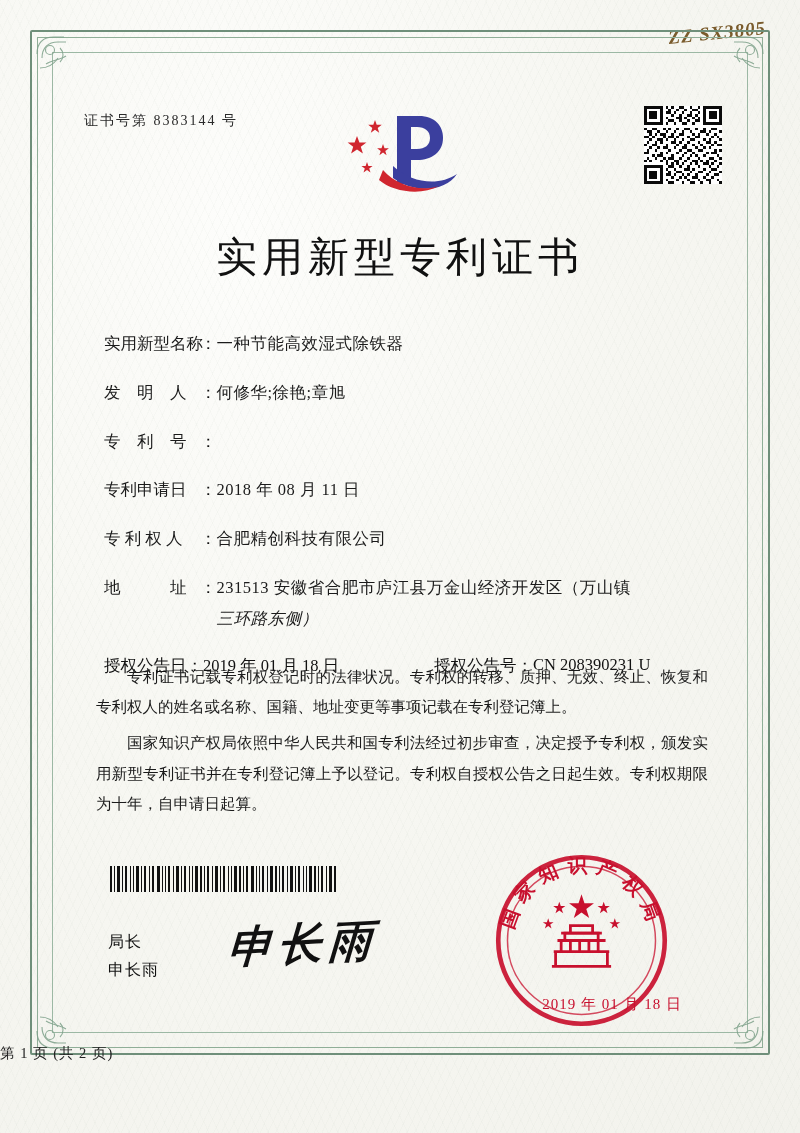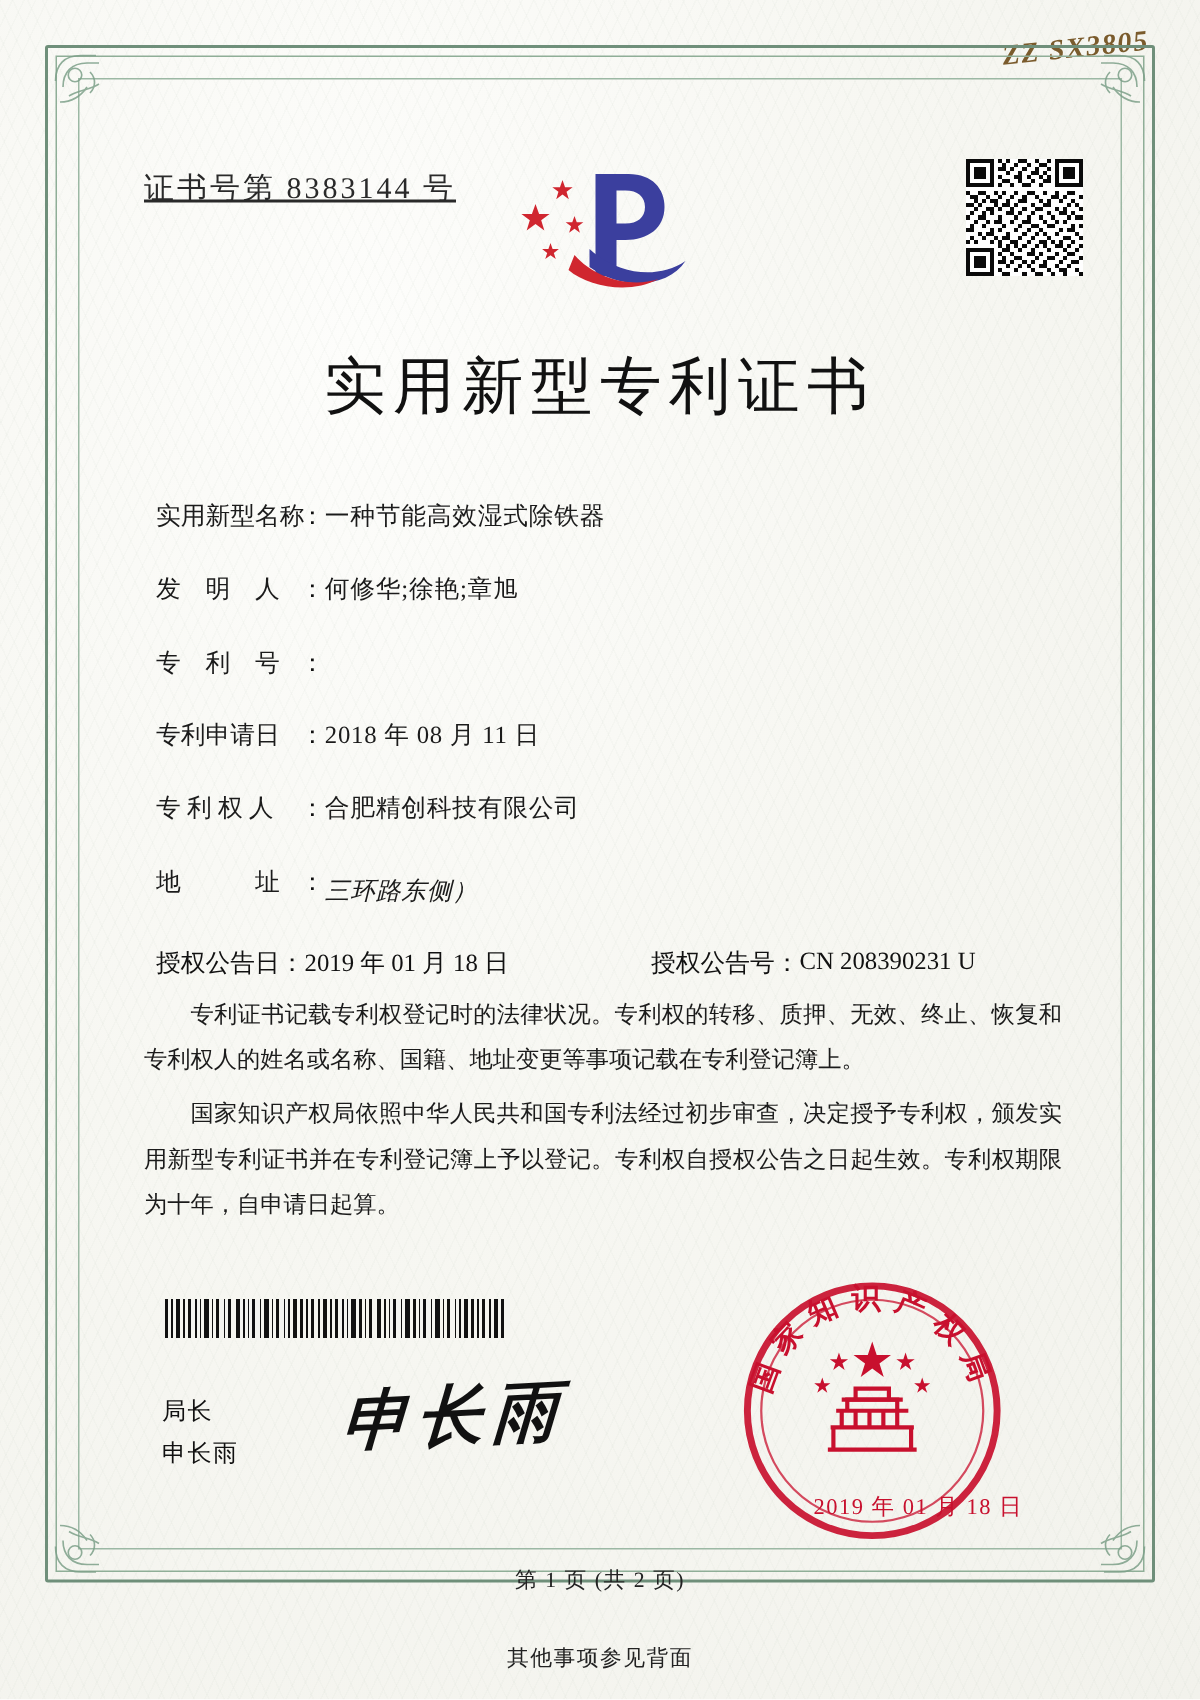--- a/index.html
+++ b/index.html
@@ -72,25 +72,24 @@
     color: #7a5b2c;
     letter-spacing: 1px;
     transform: rotate(-6deg);
     font-style: italic;
     font-weight: 700;
   }
 
   
   .cert-no {
     position: absolute;
-    left: 96px; top: 112px;
-    font-size: 20px;
+    left: 84px; top: 112px;
+    font-size: 14px;
     letter-spacing: 2px;
     color: #2a2a2a;
-    text-decoration: underline;
   }
 
   
   .logo {
     position: absolute;
     left: 50%; top: 100px;
     transform: translateX(-50%);
     width: 130px; height: 100px;
   }
   .logo svg { width: 100%; height: 100%; }
@@ -212,21 +211,20 @@
     font-size: 15px;
     color: #c8102e;
     letter-spacing: 1px;
     font-family: "Liberation Serif", serif;
   }
 
   
   .page-num {
     position: absolute;
     left: 0; right: 0; top: 1044px;
-    text-align: center;
     font-size: 14.5px;
     color: #222;
     letter-spacing: 1px;
   }
   .footnote {
     position: absolute;
     left: 0; right: 0; top: 1096px;
     text-align: center;
     font-size: 14.5px;
     color: #222;
@@ -552,20 +550,21 @@
     <div class="field-row">
       <span class="field-label">专 利 权 人</span>
       <span class="field-colon">：</span>
       <span class="field-value">合肥精创科技有限公司</span>
     </div>
 
     <div class="field-row">
       <span class="field-label">地　　　址</span>
       <span class="field-colon">：</span>
       <span class="field-value">
+        <span>231513 安徽省合肥市庐江县万金山经济开发区（万山镇</span>
         <span class="sub">三环路东侧）</span>
       </span>
     </div>
 
     <div class="row-split">
       <span class="half first">
         <span class="lab">授权公告日</span>
         <span class="field-colon">：</span>
         <span>2019 年 01 月 18 日</span>
       </span>
@@ -684,15 +683,14 @@
         <polygon points="124,58 125.6,62.8 130.6,62.8 126.5,65.8 128.1,70.6 124,67.6 119.9,70.6 121.5,65.8 117.4,62.8 122.4,62.8"></polygon>
         <polygon points="64,76 65.4,80.2 69.8,80.2 66.2,82.8 67.6,87 64,84.4 60.4,87 61.8,82.8 58.2,80.2 62.6,80.2"></polygon>
         <polygon points="136,76 137.4,80.2 141.8,80.2 138.2,82.8 139.6,87 136,84.4 132.4,87 133.8,82.8 130.2,80.2 134.6,80.2"></polygon>
       </g>
     </svg>
   </div>
 
   <div class="seal-date">2019 年 01 月 18 日</div>
 
   <div class="page-num">第 1 页 (共 2 页)</div>
-  <div class="footnote">其他事项参见背面</div>
 
 </div>
 
 </body></html>

